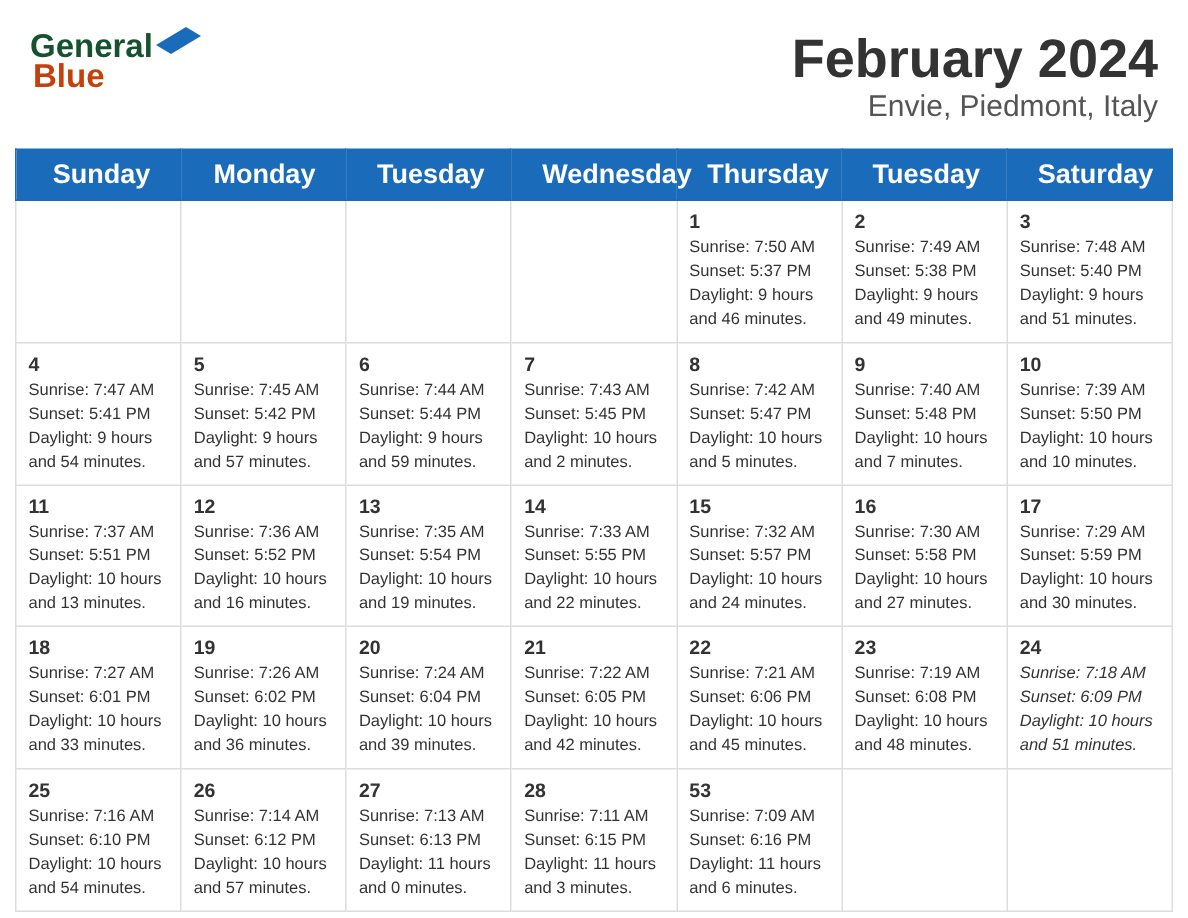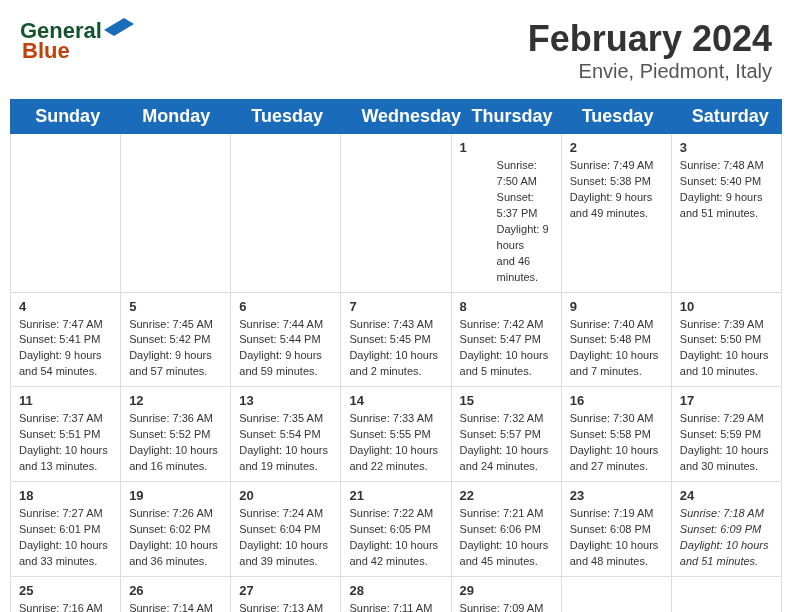--- a/index.html
+++ b/index.html
@@ -107,21 +107,21 @@
     </tr>
   </thead>
   <tbody id="calendar-body">
   <tr class="week-row">
         <td class="empty"></td>
         <td class="empty"></td>
         <td class="empty"></td>
         <td class="empty"></td>
         <td>
           <span class="day-number">1</span>
-          <div class="day-info" style="white-space: pre-line; margin-left: 37px;">Sunrise: 7:50 AM
+          <div class="day-info" style="white-space: pre-line;">Sunrise: 7:50 AM
 Sunset: 5:37 PM
 Daylight: 9 hours
 and 46 minutes.</div>
         </td>
         <td>
           <span class="day-number">2</span>
           <div class="day-info" style="white-space: pre-line;">Sunrise: 7:49 AM
 Sunset: 5:38 PM
 Daylight: 9 hours
 and 49 minutes.</div>
@@ -310,21 +310,21 @@
 and 0 minutes.</div>
         </td>
         <td>
           <span class="day-number">28</span>
           <div class="day-info" style="white-space: pre-line;">Sunrise: 7:11 AM
 Sunset: 6:15 PM
 Daylight: 11 hours
 and 3 minutes.</div>
         </td>
         <td>
-          <span class="day-number">29</span>
+          <span class="day-number">53</span>
           <div class="day-info" style="white-space: pre-line;">Sunrise: 7:09 AM
 Sunset: 6:16 PM
 Daylight: 11 hours
 and 6 minutes.</div>
         </td>
         <td class="empty"></td>
         <td class="empty"></td>
       </tr>
     </tbody>
 </table>

